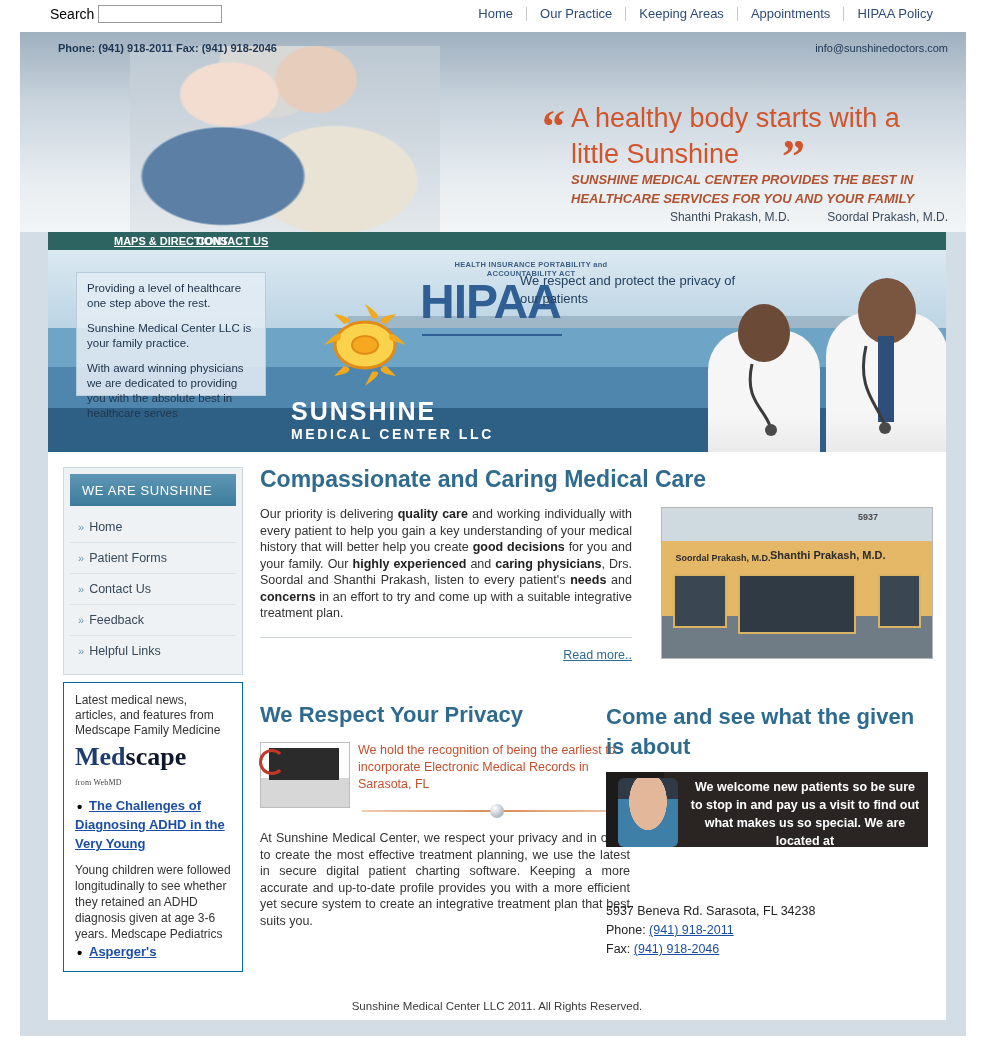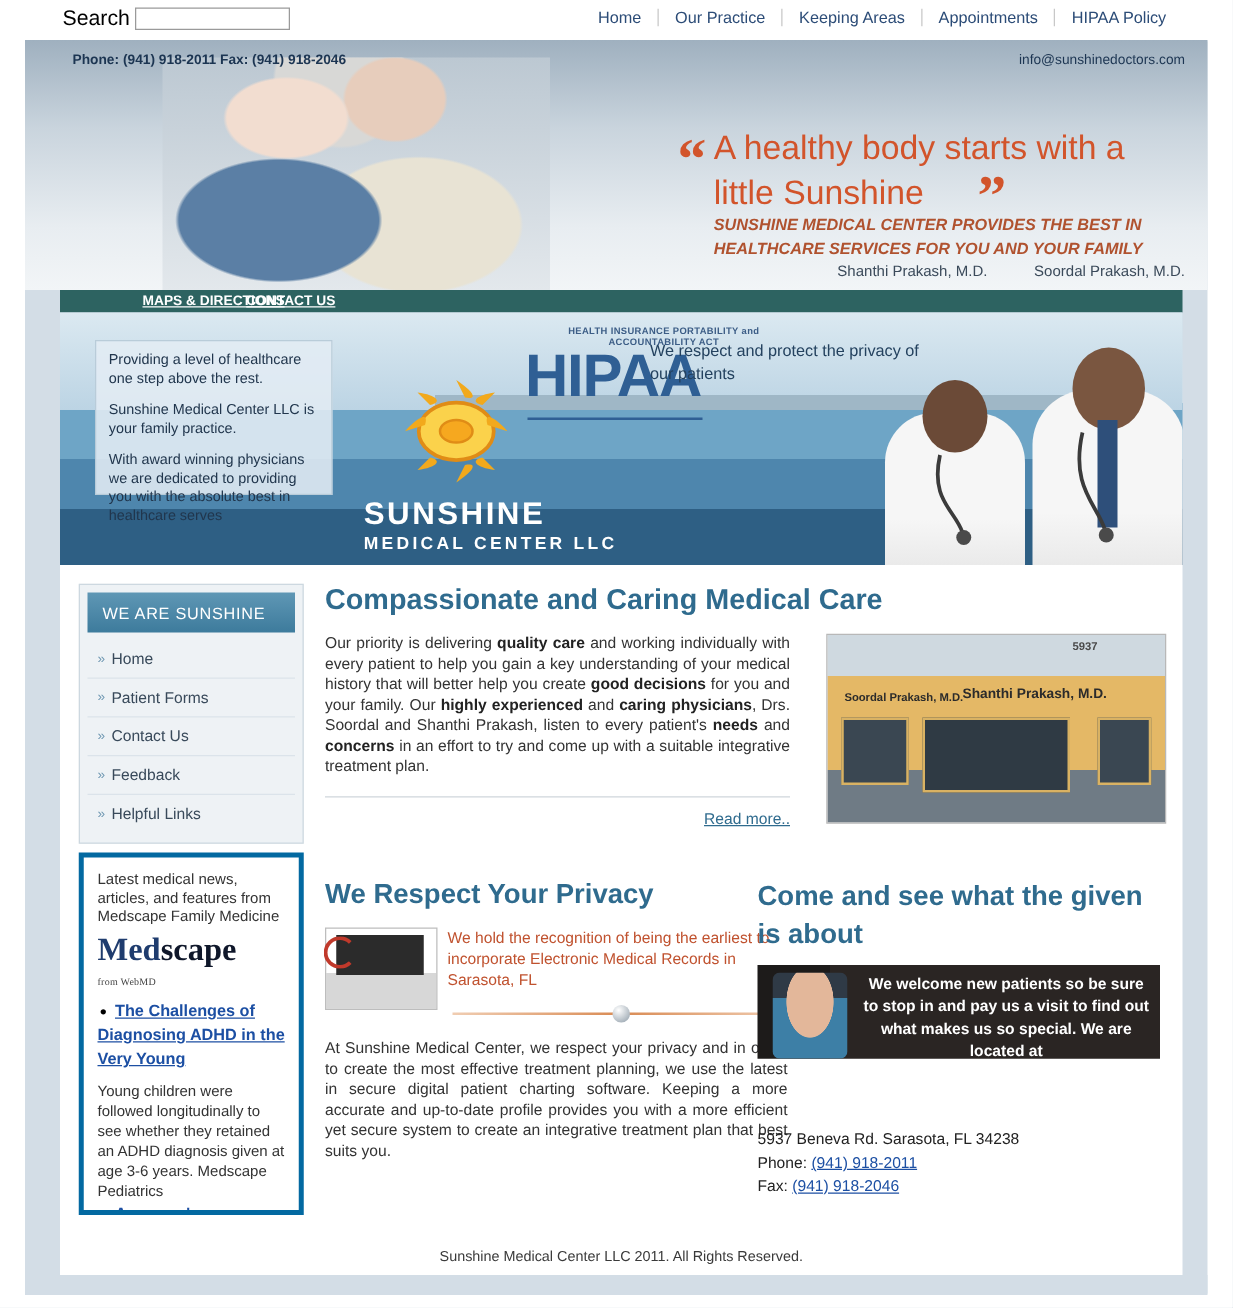--- a/index.html
+++ b/index.html
@@ -18,21 +18,21 @@
 
   
   .topbar {
     position: absolute; left: 0; top: 0; width: 986px; height: 32px;
     background: #ffffff;
   }
   .search-wrap {
     position: absolute; left: 50px; top: 5px;
     display: flex; align-items: center; gap: 4px;
   }
-  .search-label { font-size: 17px; color: #000; }
+  .search-label { font-size: 14px; color: #000; }
   .search-input {
     width: 124px; height: 18px;
     border: 1px solid #9a9a9a;
     background: #fff;
     font-size: 12px;
     padding: 1px 3px;
   }
   .topnav {
     position: absolute; right: 40px; top: 7px;
     display: flex; align-items: center;
@@ -206,21 +206,21 @@
     font-size: 12.5px;
     color: #38495a;
     display: flex; align-items: center; gap: 7px;
   }
   .side-list li:last-child { border-bottom: none; }
   .chev { color: #6f98b2; font-size: 11px; letter-spacing: -2px; }
 
   .newsbox {
     position: absolute; left: 15px; top: 230px;
     width: 180px; height: 290px;
-    background: #ffffff; border: 4px solid #0369a1;
+    background: #ffffff; border: 1px solid #0369a1;
     padding: 10px 11px;
     overflow: hidden;
   }
   .newsbox .intro { font-size: 12px; color: #333; line-height: 15px; }
   .medscape {
     margin-top: 6px;
     font-family: "Liberation Serif", serif;
     font-size: 26px; font-weight: bold; color: #1f3c6e; line-height: 26px;
   }
   .medscape .sc { color: #0f172a; }

